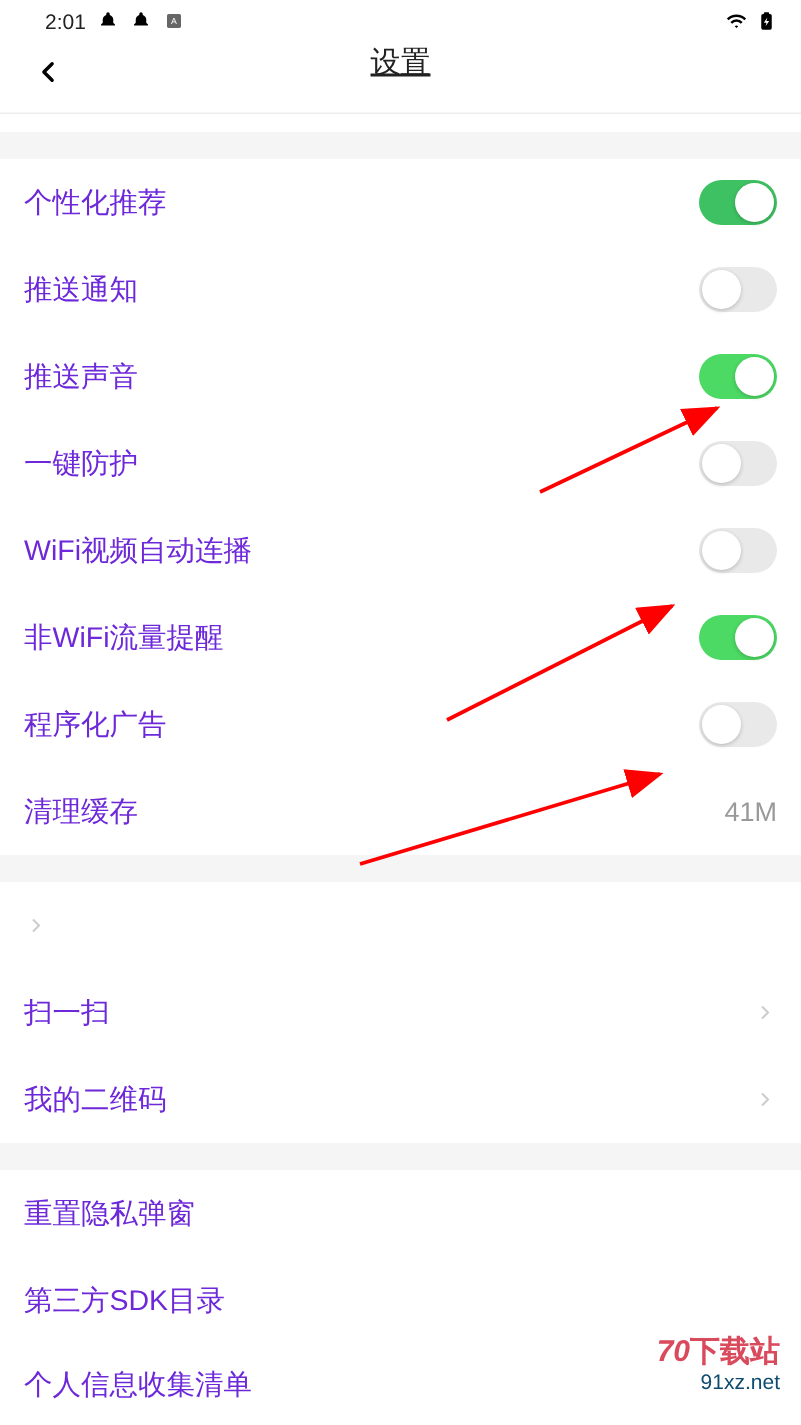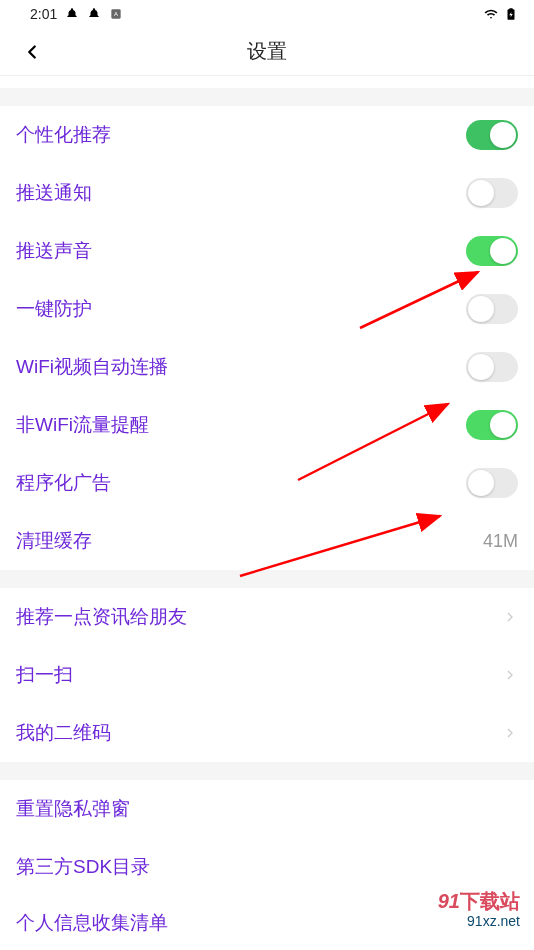--- a/index.html
+++ b/index.html
@@ -22,23 +22,23 @@
       font-size: 14px;
       font-weight: 500;
     }
     .status-left { display: flex; align-items: center; gap: 8px; margin-left: 14px; }
     .status-right { display: flex; align-items: center; gap: 6px; }
     .status-icon { width: 14px; height: 14px; display: inline-block; }
     .header {
       height: 48px;
       background: #fff;
       display: flex;
-      align-items: center;
       position: relative;
       border-bottom: 1px solid #eee;
+      text-decoration: underline;
     }
     .back-btn {
       position: absolute;
       left: 12px;
       width: 40px;
       height: 40px;
       display: flex;
       align-items: center;
       justify-content: center;
     }
@@ -244,23 +244,20 @@
         <div class="row-label">清理缓存</div>
       </div>
     <div class="row-value">41M</div>
   </div>
 </div>
 
 <div class="section-gap"></div>
 
 <div class="section">
   <div class="row">
-    <div class="row-content">
-        <div class="row-label">推荐一点资讯给朋友</div>
-      </div>
     <svg class="chevron" width="16" height="16" viewBox="0 0 24 24" fill="none" stroke="#ccc" stroke-width="2">
         <polyline points="9 18 15 12 9 6"></polyline>
       </svg>
   </div>
   <div class="row">
     <div class="row-content">
         <div class="row-label">扫一扫</div>
       </div>
     <svg class="chevron" width="16" height="16" viewBox="0 0 24 24" fill="none" stroke="#ccc" stroke-width="2">
         <polyline points="9 18 15 12 9 6"></polyline>
@@ -302,16 +299,16 @@
       <polygon points="0 0, 10 4, 0 8" fill="#ff0000"></polygon>
     </marker>
   </defs>
   <line x1="360" y1="328" x2="478" y2="272" stroke="#ff0000" stroke-width="2.5" marker-end="url(#arrowhead)"></line>
   <line x1="298" y1="480" x2="448" y2="404" stroke="#ff0000" stroke-width="2.5" marker-end="url(#arrowhead)"></line>
   <line x1="240" y1="576" x2="440" y2="516" stroke="#ff0000" stroke-width="2.5" marker-end="url(#arrowhead)"></line>
 </svg>
 
 <div class="watermark">
   <div class="line1">
-    <span style="color:#d94a5c;font-style:italic;">91</span><span>下载站</span>
+    <span style="color:#d94a5c;font-style:italic;">70</span><span>下载站</span>
   </div>
   <div class="line2">91xz.net</div>
 </div>
 
 </body></html>

